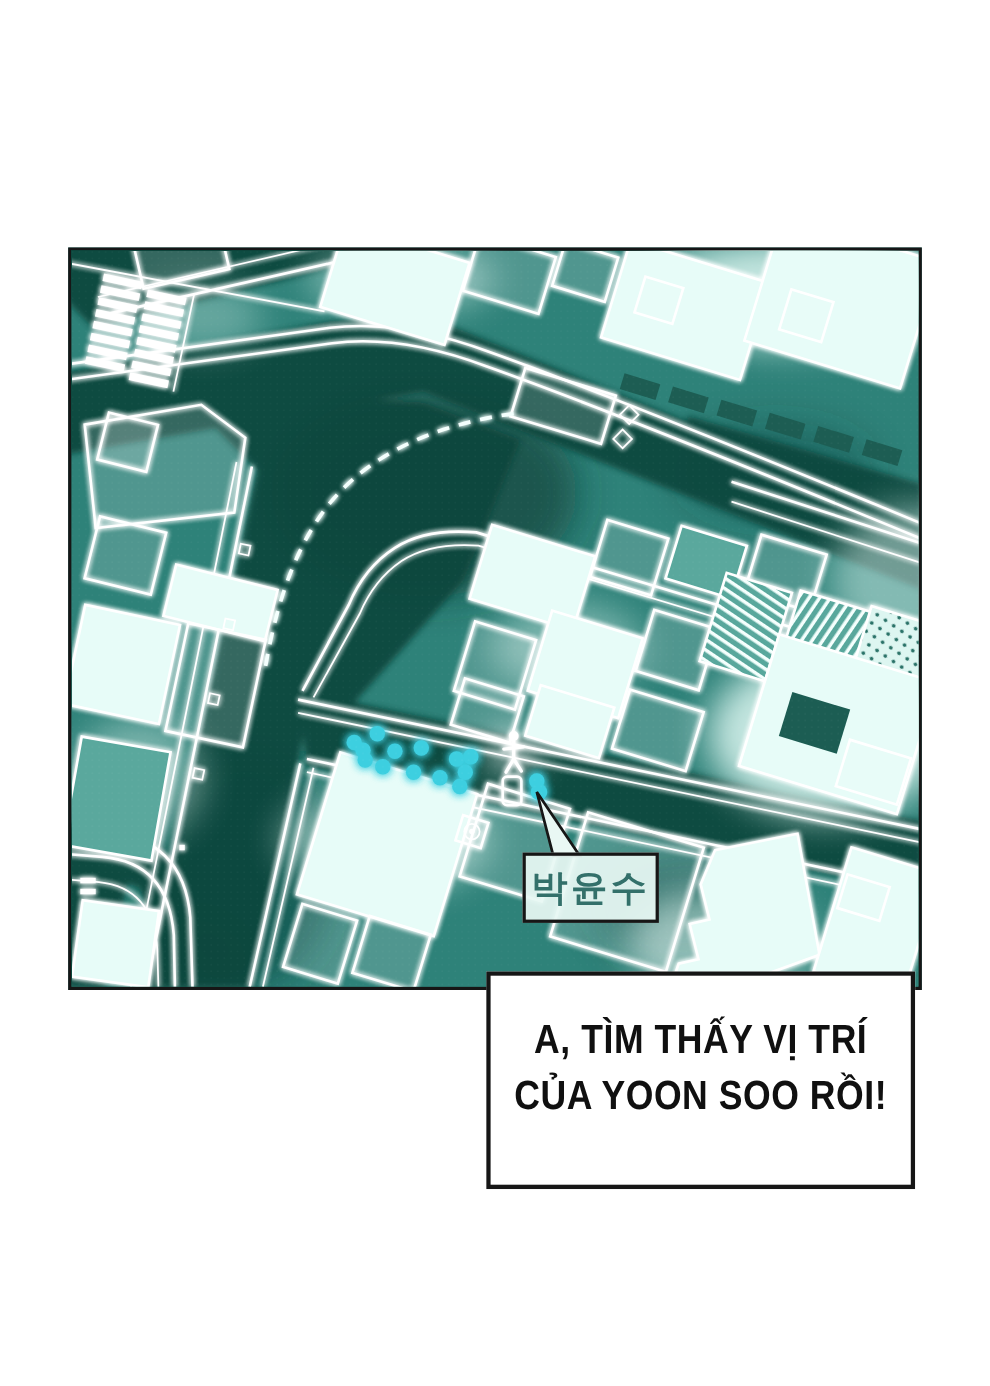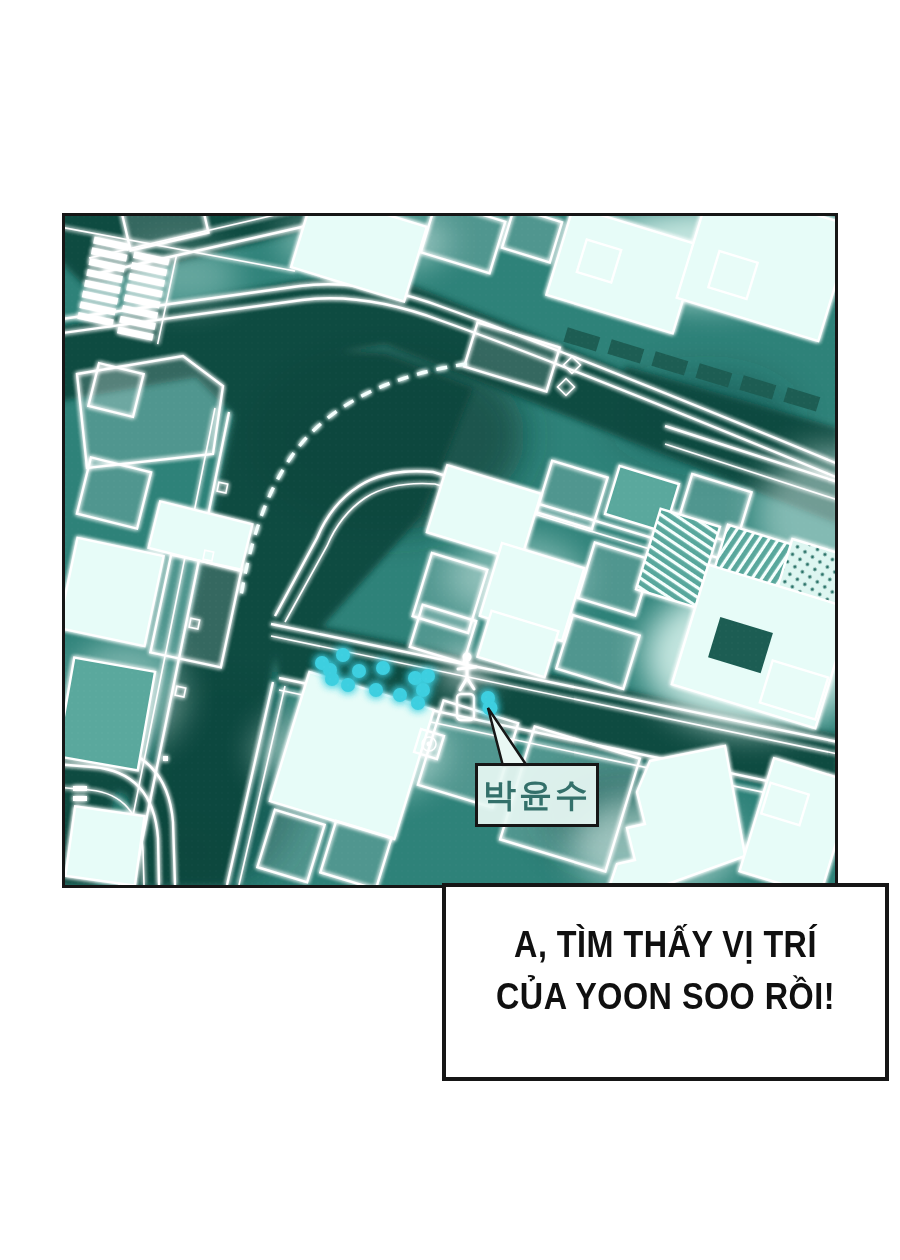--- a/index.html
+++ b/index.html
@@ -1,25 +1,25 @@
 <!DOCTYPE html>
 <html><head>
 <meta charset="utf-8">
 <style>
   html,body{margin:0;padding:0;background:#ffffff;}
   .page{position:relative;width:900px;height:1260px;background:#ffffff;overflow:hidden;
         font-family:"Liberation Sans",sans-serif;}
-  .map-panel{position:absolute;left:62px;top:213px;width:770px;height:669px;
+  .map-panel{position:absolute;left:62px;top:225px;width:770px;height:669px;
              border:3px solid #161616;background:#2e8279;z-index:1;}
   .map-panel svg{position:absolute;left:0;top:0;display:block;}
   .map-label{position:absolute;left:410px;top:547px;width:124px;height:64px;
              background:rgba(231,248,243,.93);border:3px solid #161616;box-sizing:border-box;
              display:flex;align-items:center;justify-content:center;
              font-size:33px;font-weight:bold;letter-spacing:3px;color:#33706a;z-index:3;}
-  .speech-box{position:absolute;left:442px;top:883px;width:447px;height:198px;
+  .speech-box{position:absolute;left:442px;top:883px;width:390px;height:198px;
               background:#ffffff;border:4px solid #161616;box-sizing:border-box;z-index:4;}
   .speech-text{margin-top:32px;text-align:center;transform:scale(.98,1.12);transform-origin:50% 0;}
   .speech-line{font-size:33px;font-weight:bold;color:#101010;line-height:1.40;
                letter-spacing:.5px;white-space:nowrap;}
   
   .ln{fill:none;stroke:#ffffff;stroke-width:2.4;}
   .lt{fill:none;stroke:#ffffff;stroke-width:1.6;}
   .bo{fill:rgba(255,255,255,0.06);stroke:#ffffff;stroke-width:2.4;}
   .bp{fill:#e7fcf8;stroke:#ffffff;stroke-width:2.4;}
   .bm{fill:#5aa89d;stroke:#ffffff;stroke-width:2.4;}

